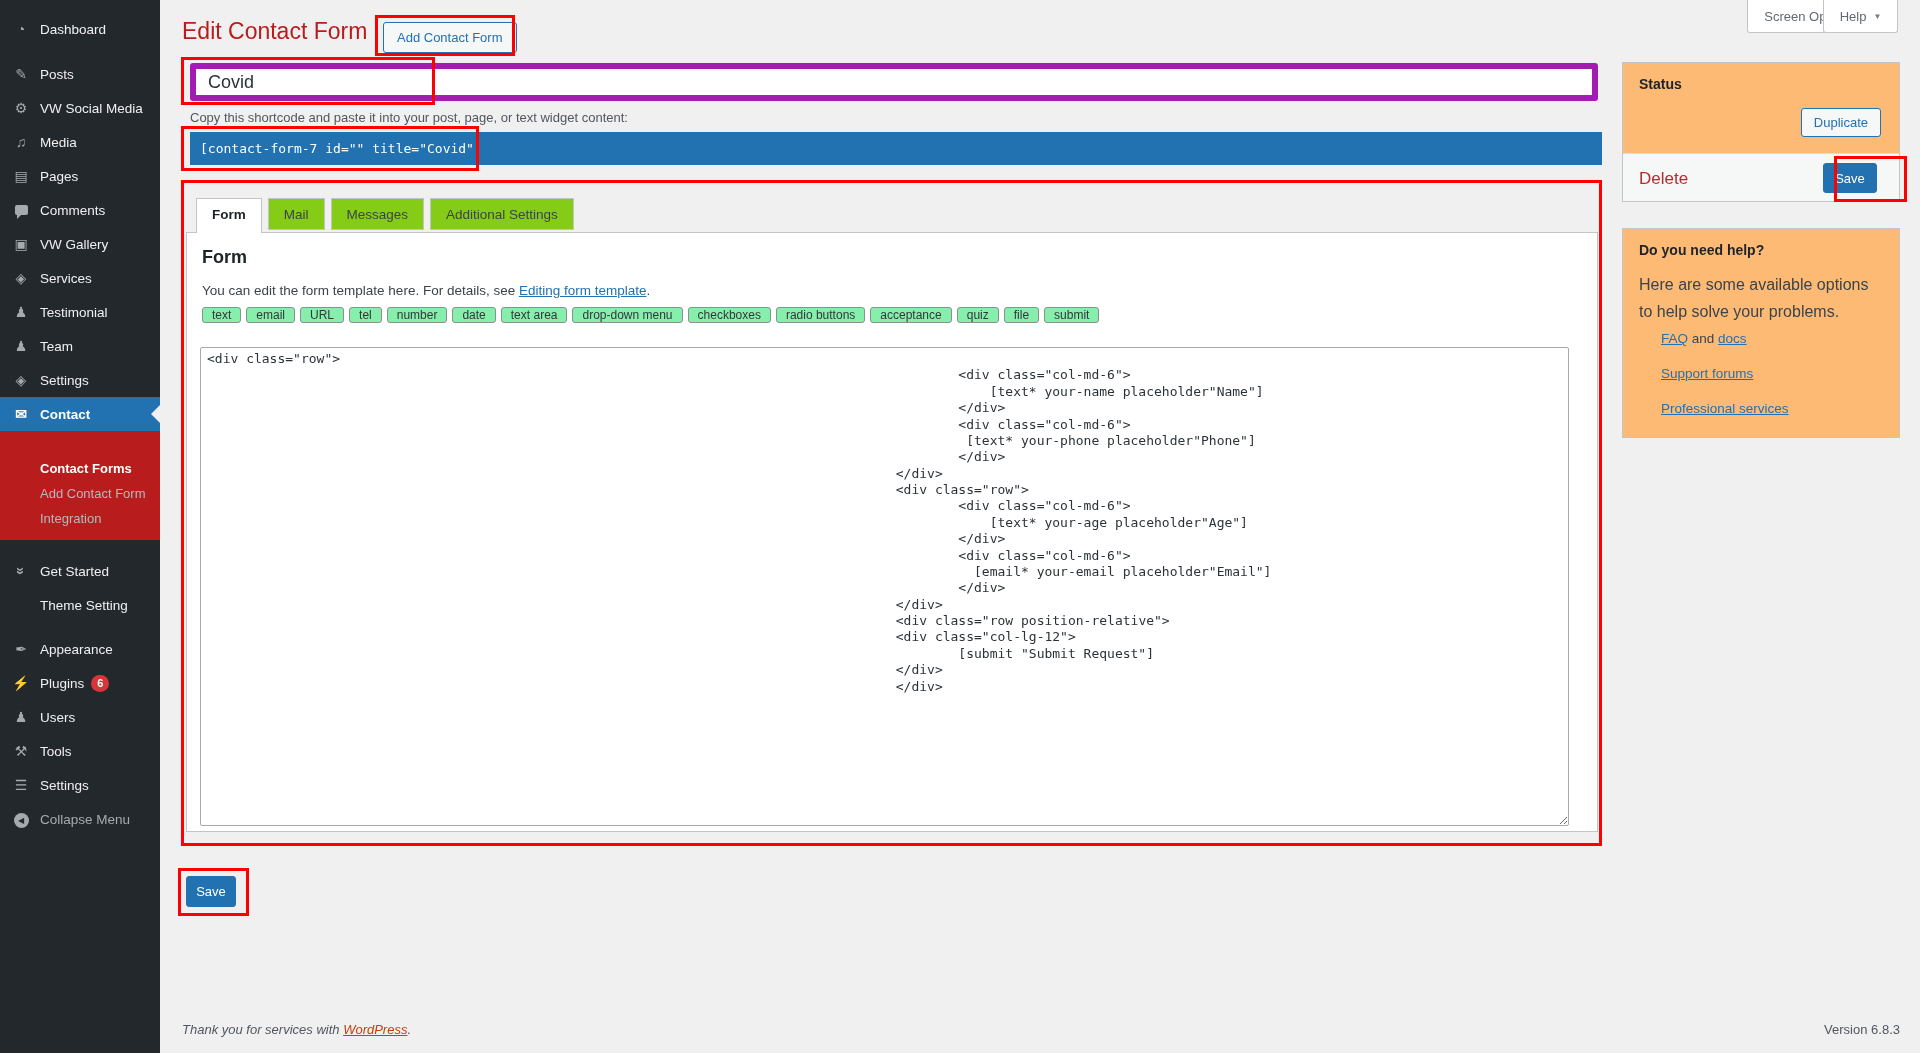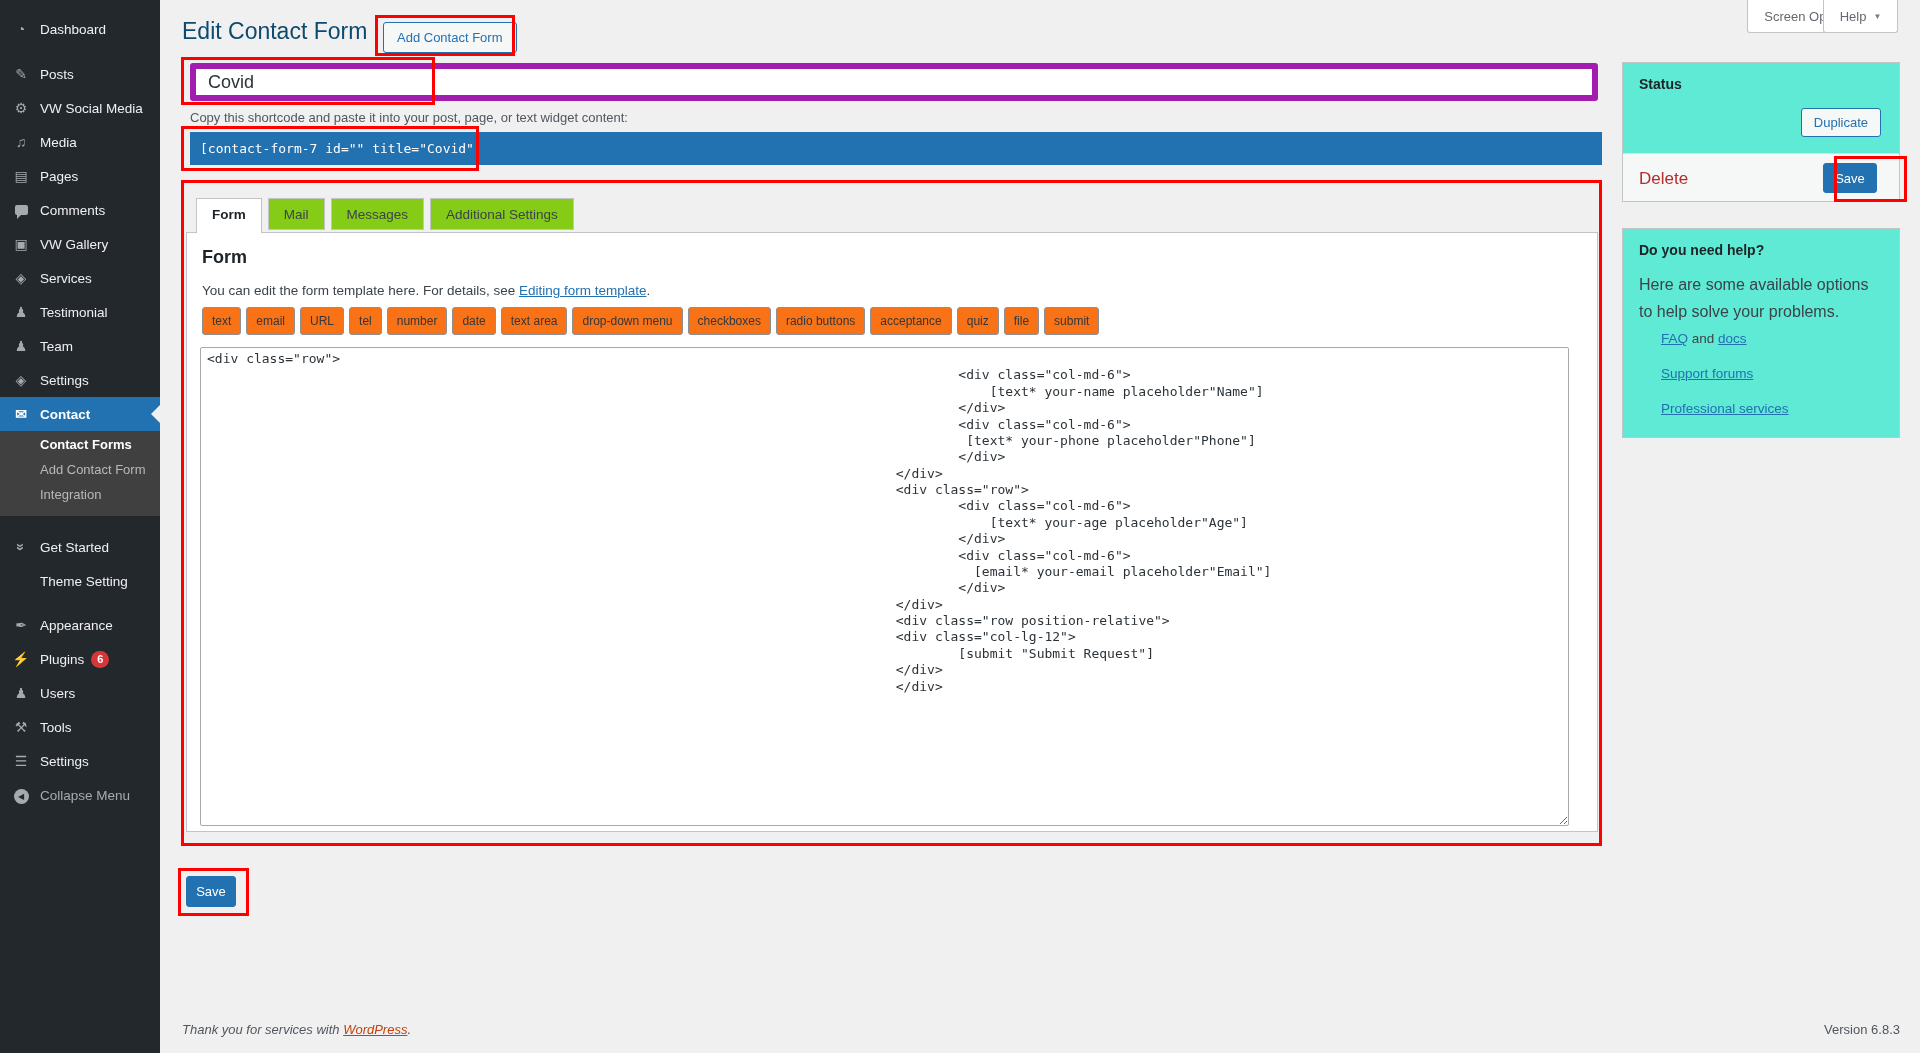--- a/index.html
+++ b/index.html
@@ -8,60 +8,60 @@
   #app { position:absolute; inset:0; width:1920px; height:1053px; }
 
   
   #sidebar { position:absolute; left:0; top:0; width:160px; height:1053px; background:#23282d; font-size:13.5px; color:#f0f0f1; }
   .menu-item { position:relative; display:flex; align-items:center; height:34px; padding-left:10px; cursor:pointer; }
   .menu-item .ic { width:22px; text-align:center; margin-right:8px; color:#a7aaad; font-size:14px; flex:0 0 22px; }
   .menu-item.active { background:#2271b1; color:#fff; font-weight:bold; }
   .menu-item.active .ic { color:#fff; }
   .menu-item.active::after { content:''; position:absolute; right:0; top:50%; margin-top:-9px; border:9px solid transparent; border-right-color:#f0f0f1; }
   .menu-sep { height:23px; }
-  #contact-submenu { background:#404040; padding:1px 0 9px 0; }
+  #contact-submenu { background:#b91c1c; padding:25px 0 9px 0; }
   .submenu-item { height:25px; line-height:25px; padding-left:40px; color:#b4b9bd; font-size:13px; cursor:pointer; }
   .submenu-item.current { color:#fff; font-weight:bold; }
   .badge { display:inline-block; margin-left:7px; background:#d63638; color:#fff; border-radius:9px; min-width:18px; height:17px; line-height:17px; text-align:center; font-size:11px; font-weight:bold; padding:0 4px; }
   .rot90 { display:inline-block; transform:rotate(90deg); font-weight:bold; }
   .bubble-icon { display:inline-block; width:13px; height:10px; background:#a7aaad; border-radius:2px; position:relative; }
   .bubble-icon::after { content:''; position:absolute; left:2px; bottom:-4px; width:0; height:0; border-top:5px solid #a7aaad; border-right:5px solid transparent; }
   .collapse-circle { display:inline-block; width:15px; height:15px; border-radius:50%; background:#a7aaad; color:#23282d; font-size:8px; line-height:15px; text-align:center; }
   #collapse-item { color:#a7aaad; }
 
   
   .screen-tab { position:absolute; top:0; height:33px; background:#fff; border:1px solid #c3c4c7; border-top:none; color:#646970; font-size:13px; display:flex; align-items:center; justify-content:center; gap:7px; cursor:pointer; border-radius:0 0 3px 3px; }
   .screen-tab .arr { font-size:8px; color:#787c82; }
 
   
-  #page-title { position:absolute; left:182px; top:18px; font-size:23px; font-weight:400; color:#0c4a6e; }
+  #page-title { position:absolute; left:182px; top:18px; font-size:23px; font-weight:400; color:#b91c1c; }
   #add-form-btn { position:absolute; left:383px; top:22px; height:31px; padding:0 13px; background:#f6f7f7; border:1px solid #2271b1; border-radius:3px; color:#2271b1; font-size:13px; line-height:29px; cursor:pointer; font-family:inherit; }
 
   
   #title-input { position:absolute; left:190px; top:63px; width:1408px; height:38px; background:#fff; border:6px solid #a21caf; border-radius:3px; font-size:18px; color:#2c3338; padding:0 12px; font-family:inherit; }
   #shortcode-hint { position:absolute; left:190px; top:110px; font-size:13px; color:#50575e; }
   #shortcode-bar { position:absolute; left:190px; top:132px; width:1412px; height:33px; background:#2271b1; color:#fff; font-family:"DejaVu Sans Mono", monospace; font-size:13px; line-height:33px; padding-left:10px; cursor:text; }
 
   
   #editor-tabs { position:absolute; left:196px; top:198px; height:35px; display:flex; gap:6px; z-index:3; }
   .etab { height:32px; line-height:32px; padding:0 15px; background:#84cc16; border:1px solid #c3c4c7; color:#3c434a; font-size:13.5px; cursor:pointer; }
   .etab.active { background:#fff; border-bottom:none; height:35px; font-weight:bold; color:#1d2327; }
   #editor-panel { position:absolute; left:186px; top:232px; width:1412px; height:600px; background:#fff; border:1px solid #c3c4c7; }
   #panel-form-title { position:absolute; left:202px; top:247px; font-size:18px; font-weight:600; color:#1d2327; }
   #panel-desc { position:absolute; left:202px; top:283px; font-size:13.5px; color:#3c434a; }
   #panel-desc a { color:#2271b1; text-decoration:underline; cursor:pointer; }
   #tag-row { position:absolute; left:202px; top:307px; display:flex; gap:5px; }
-  .tag-btn { padding:6px 9px; background:#f97316; border:1px solid #8c8f94; border-radius:3px; font-size:12px; color:#32373c; cursor:pointer; font-family:inherit; white-space:nowrap; }
+  .tag-btn { padding:0 9px; background:#86efac; border:1px solid #8c8f94; border-radius:3px; font-size:12px; color:#32373c; cursor:pointer; font-family:inherit; white-space:nowrap; }
   #form-textarea { position:absolute; left:200px; top:347px; width:1369px; height:479px; border:1px solid #a7aaad; border-radius:2px; background:#fff; font-family:"DejaVu Sans Mono", monospace; font-size:13px; line-height:1.26; color:#2c3338; padding:3px 6px; white-space:pre; overflow:auto; tab-size:8; -moz-tab-size:8; resize:both; }
 
   
   #bottom-save { position:absolute; left:186px; top:876px; width:50px; height:31px; background:#2271b1; border:1px solid #2271b1; border-radius:3px; color:#fff; font-size:13px; cursor:pointer; font-family:inherit; }
 
   
-  .side-box { position:absolute; left:1622px; width:278px; background:#5eead4; border:1px solid #c3c4c7; }
+  .side-box { position:absolute; left:1622px; width:278px; background:#fdba74; border:1px solid #c3c4c7; }
   #status-box { top:62px; height:140px; }
   #status-title { position:absolute; left:16px; top:13px; font-size:14px; font-weight:600; color:#1d2327; }
   #duplicate-btn { position:absolute; right:18px; top:45px; padding:0 12px; height:29px; background:#f6f7f7; border:1px solid #2271b1; border-radius:3px; color:#2271b1; font-size:13px; cursor:pointer; font-family:inherit; }
   #status-footer { position:absolute; left:0; right:0; bottom:0; height:48px; background:#f6f7f7; border-top:1px solid #dcdcde; }
   #delete-link { position:absolute; left:16px; top:15px; font-size:17px; color:#b32d2e; cursor:pointer; }
   #status-save-btn { position:absolute; right:22px; top:9px; width:54px; height:30px; background:#2271b1; border:1px solid #2271b1; border-radius:3px; color:#fff; font-size:13px; cursor:pointer; font-family:inherit; }
   #help-box { top:228px; height:210px; }
   #help-title { position:absolute; left:16px; top:13px; font-size:14px; font-weight:600; color:#1d2327; }
   #help-intro { position:absolute; left:16px; top:42px; width:246px; font-size:16px; color:#3c434a; line-height:1.7; }
   .help-link { position:absolute; left:38px; font-size:13.5px; color:#2271b1; }

